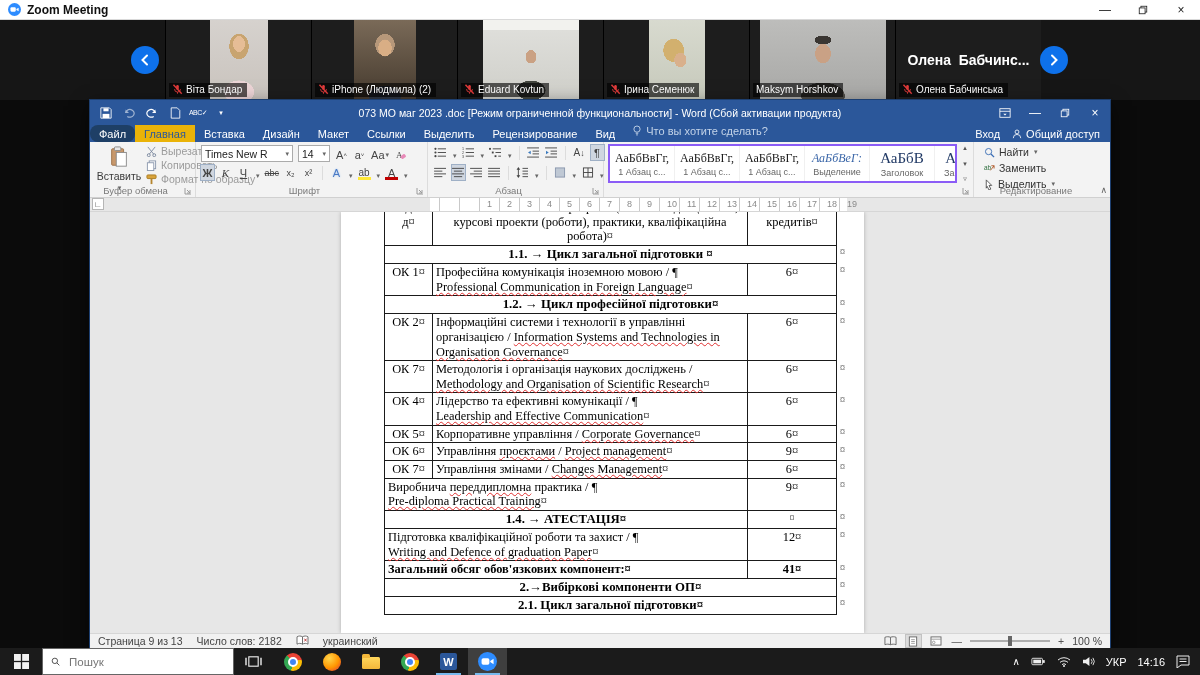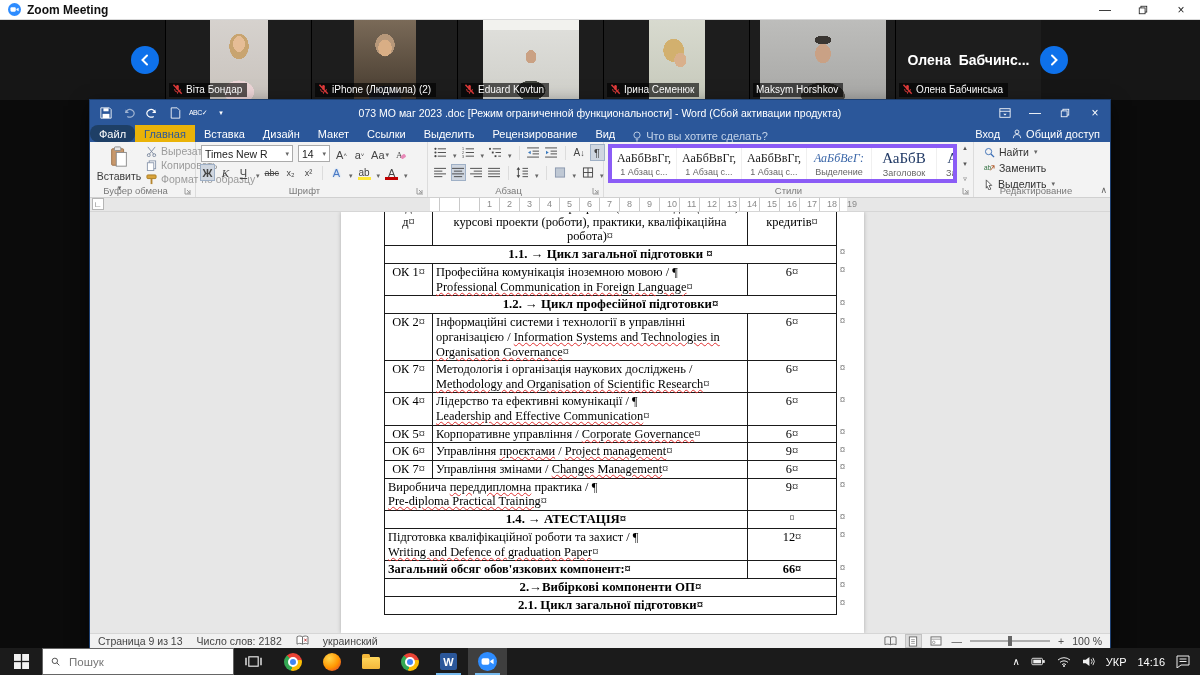--- a/index.html
+++ b/index.html
@@ -59,41 +59,41 @@
   .qat .ic{width:14px;height:14px;display:flex;align-items:center;justify-content:center;font-size:11px;}
   .dim{opacity:.55}
   .w-title{position:absolute;left:0;right:0;text-align:center;color:#fff;font-size:10.5px;pointer-events:none;}
   .w-ctrls{margin-left:auto;display:flex;height:100%;}
   .w-ctrl{width:30px;height:100%;display:flex;align-items:center;justify-content:center;color:#fff;font-size:12px;}
 
   .w-tabs{position:absolute;left:0;top:25px;right:0;height:17px;background:#2b579a;display:flex;align-items:stretch;font-size:11px;color:#fff;}
   .tab{padding:0 9px;display:flex;align-items:center;}
   .tab.file{background:#1e3f66;font-weight:400;border-radius:8px;}
   .tab.active{background:#eab308;color:#2b579a;}
-  .tellme{display:flex;align-items:flex-end;gap:4px;color:#c3d3e8;padding:0 8px;font-size:11px;margin-top:9px;}
+  .tellme{display:flex;align-items:flex-start;gap:4px;color:#c3d3e8;padding:0 8px;font-size:11px;}
   .tabs-right{margin-left:auto;display:flex;align-items:center;gap:12px;padding-right:10px;font-size:11px;color:#fff;}
   .share{display:flex;align-items:center;gap:4px;}
 
   .w-ribbon{position:absolute;left:0;top:42px;right:0;height:56px;background:#f3f3f3;border-bottom:1px solid #d0d0d0;box-sizing:border-box;font-size:10.5px;color:#3b3b3b;}
   .rgroup{position:absolute;top:0;bottom:0;border-right:1px solid #dcdcdc;box-sizing:border-box;}
   .rlabel{position:absolute;bottom:1px;left:0;right:14px;text-align:center;font-size:9.5px;color:#7a7a7a;}
   .launcher{position:absolute;bottom:2px;right:3px;width:8px;height:8px;opacity:.7}
   .bigbtn{position:absolute;left:6px;top:3px;width:46px;height:48px;display:flex;flex-direction:column;align-items:center;justify-content:center;gap:2px;}
   .minicol{position:absolute;left:56px;top:3px;display:flex;flex-direction:column;gap:2px;}
   .minirow{display:flex;align-items:center;gap:4px;color:#9b9b9b;white-space:nowrap;}
   .fbox{background:#fff;border:1px solid #ababab;height:15px;display:flex;align-items:center;padding:0 3px;font-size:10.5px;color:#222;gap:3px;}
   .frow{position:absolute;display:flex;align-items:flex-end;gap:5px;}
   .gl{font-size:11px;color:#444;display:inline-flex;align-items:center;justify-content:center;min-width:13px;height:15px;}
   .pressed{background:#cfd6e0;outline:1px solid #9fb0c6;}
   .sep{width:1px;height:14px;background:#dcdcdc;margin:0 2px;}
   .yellowbar{box-shadow:inset 0 -3px 0 #ffe837;}
   .redbar{box-shadow:inset 0 -3px 0 #c00000;}
   .dd{font-size:7px;color:#666;margin-left:1px;}
 
-  .gallery{position:absolute;left:4px;top:2px;right:16px;bottom:14px;background:#fff;border:4px solid #8b5cf6;display:flex;overflow:hidden;}
+  .gallery{position:absolute;left:4px;top:2px;right:16px;bottom:14px;background:#fff;border:2px solid #8b5cf6;display:flex;overflow:hidden;}
   .sty{width:65px;flex:0 0 auto;display:flex;flex-direction:column;align-items:center;justify-content:center;gap:1px;border-right:1px solid #f0f0f0;box-sizing:border-box;}
   .sty .sample{font-family:"Liberation Serif",serif;font-size:12px;color:#1a1a1a;white-space:nowrap;}
   .sty.italic .sample{font-style:italic;color:#3a66a8;}
   .sty.large .sample{font-size:15px;color:#1f3864;}
   .sty .slabel{font-size:9px;color:#666;white-space:nowrap;}
   .galarrows{position:absolute;right:2px;top:2px;bottom:14px;width:12px;display:flex;flex-direction:column;justify-content:space-between;align-items:center;font-size:7px;color:#555;}
   .edit-cmds{position:absolute;left:10px;top:4px;display:flex;flex-direction:column;gap:4px;color:#333;}
   .edit-cmds .minirow{color:#333;}
   .ribbon-collapse{position:absolute;right:3px;bottom:2px;font-size:9px;color:#666;}
 
@@ -590,21 +590,20 @@
             <div class="sty large">
               <div class="sample">АаБбВ</div>
               <div class="slabel">Заголово...</div>
             </div>
           </div>
         <div class="galarrows">
           <span>▴</span>
           <span>▾</span>
           <span>▿</span>
         </div>
-        <div class="rlabel" style="right:0">Стили</div>
         <svg class="launcher" viewBox="0 0 8 8">
             <path d="M1 1v6h6" fill="none" stroke="#777"></path>
             <path d="M3 3l3 3M6 3v3h-3" fill="none" stroke="#777"></path>
           </svg>
       </div>
 
       <div class="rgroup" style="left:884px;width:124px;border-right:none">
         <div class="edit-cmds">
           <div class="minirow">
             <svg width="11" height="11" viewBox="0 0 12 12">
@@ -731,21 +730,21 @@
                 <td class="cr" style="font-size:10px;color:#333">¤</td>
                 <td class="mk">¤</td>
               </tr>
               <tr>
                 <td colspan="2" class="bodyc">Підготовка кваліфікаційної роботи та захист / ¶<br><span class="sp">Writing and Defence of graduation Paper</span>¤</td>
                 <td class="cr">12¤</td>
                 <td class="mk">¤</td>
               </tr>
               <tr>
                 <td colspan="2" class="tot">Загальний обсяг обов'язкових компонент:¤</td>
-                <td class="cr tot">66¤</td>
+                <td class="cr tot">41¤</td>
                 <td class="mk">¤</td>
               </tr>
               <tr>
                 <td colspan="3" class="sec">2.→Вибіркові компоненти ОП¤</td>
                 <td class="mk">¤</td>
               </tr>
               <tr>
                 <td colspan="3" class="sec">2.1. Цикл загальної підготовки¤</td>
                 <td class="mk">¤</td>
               </tr>

